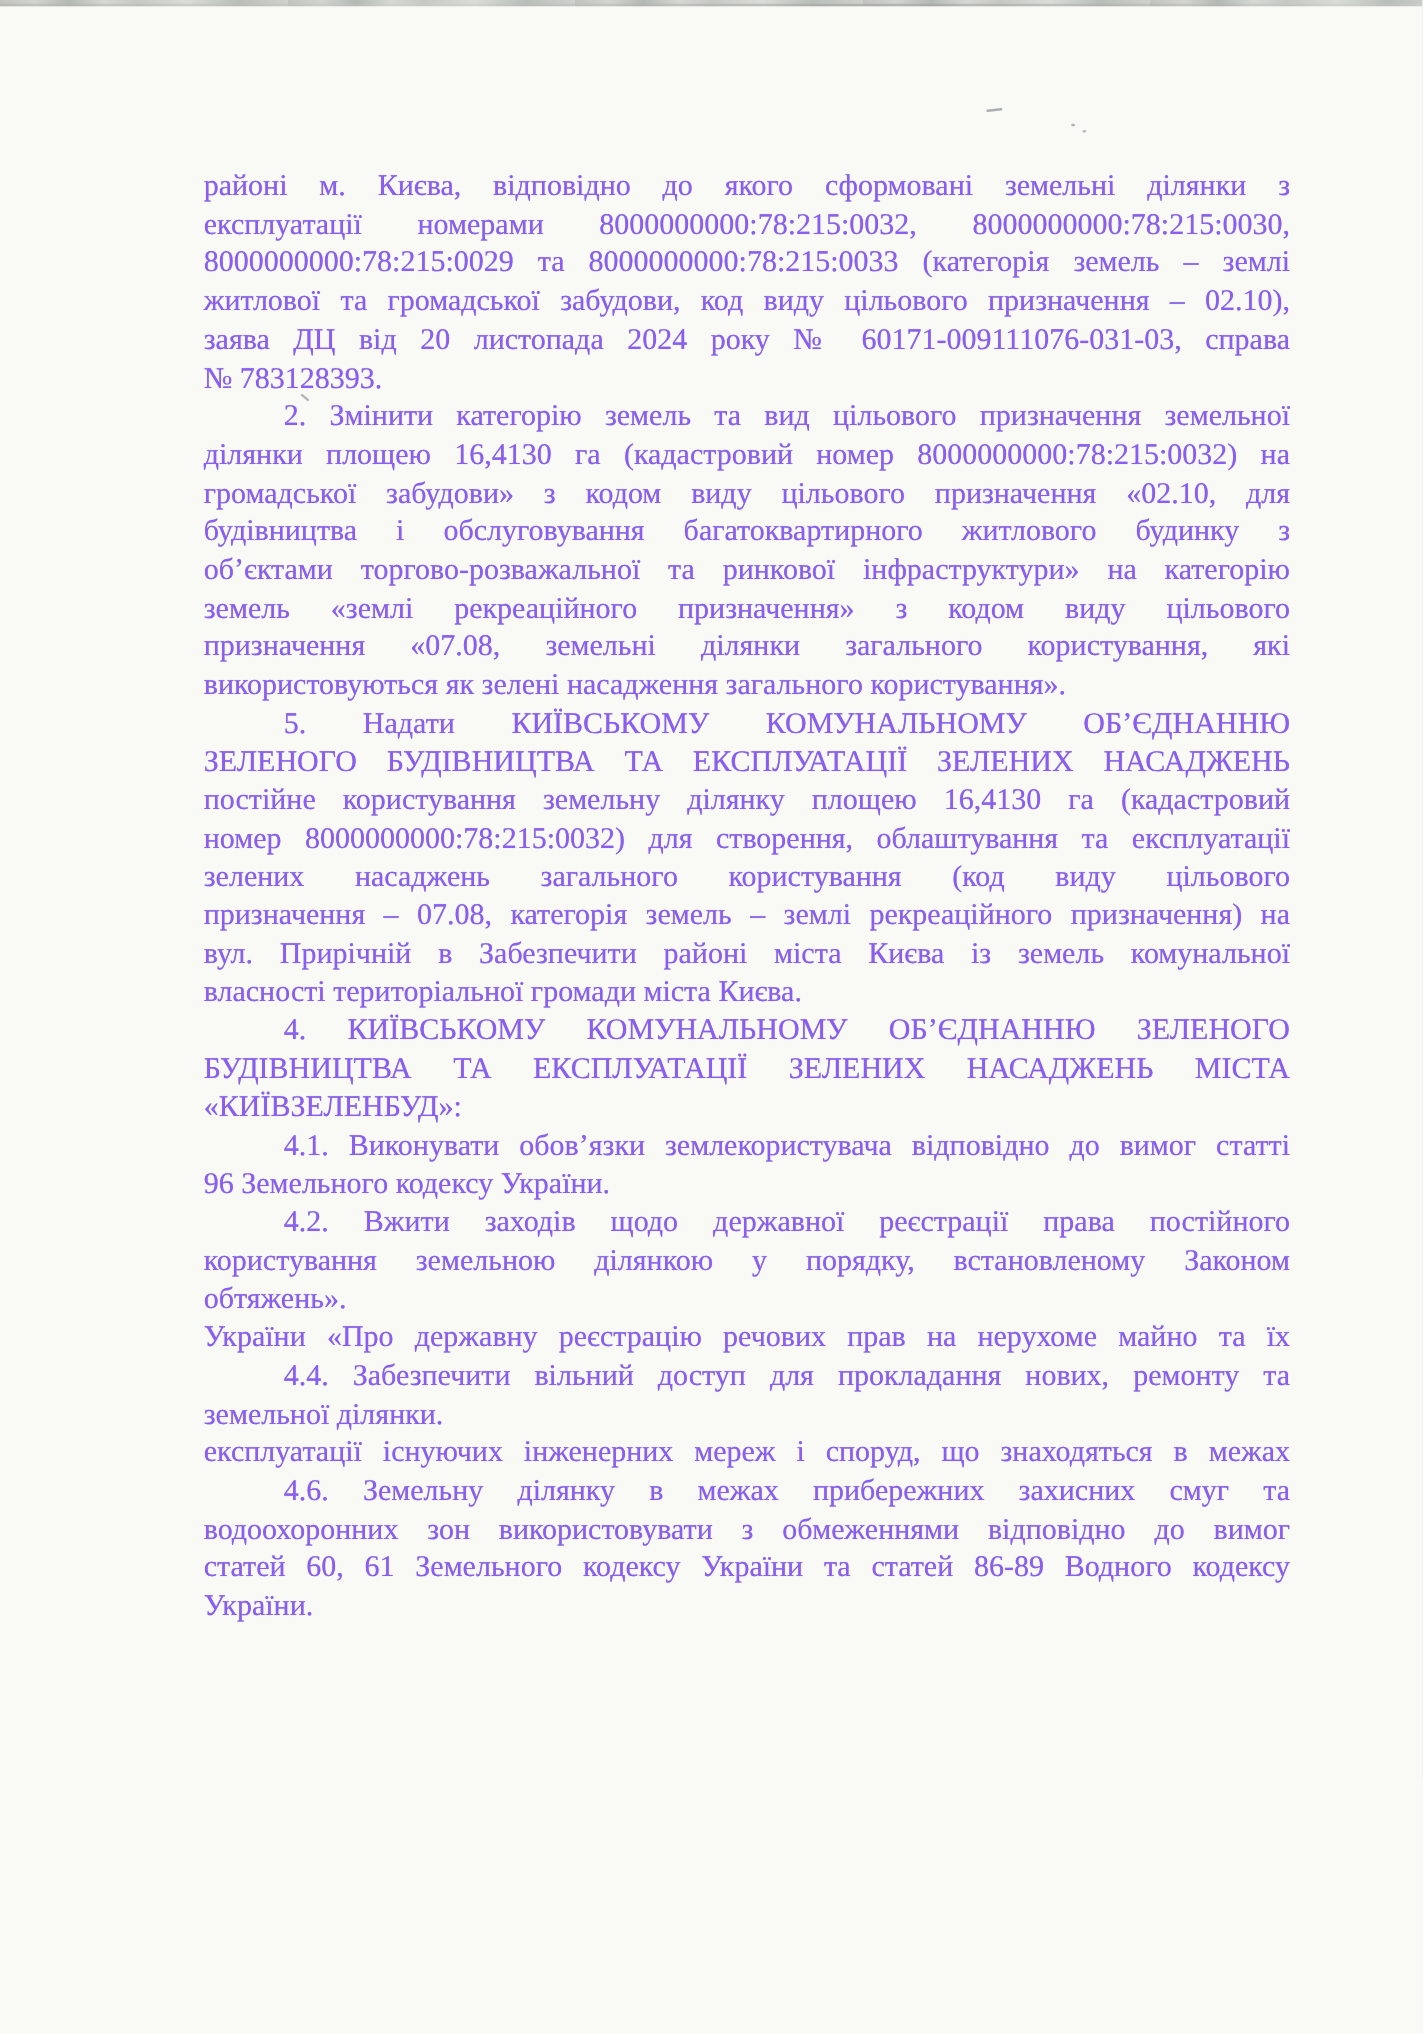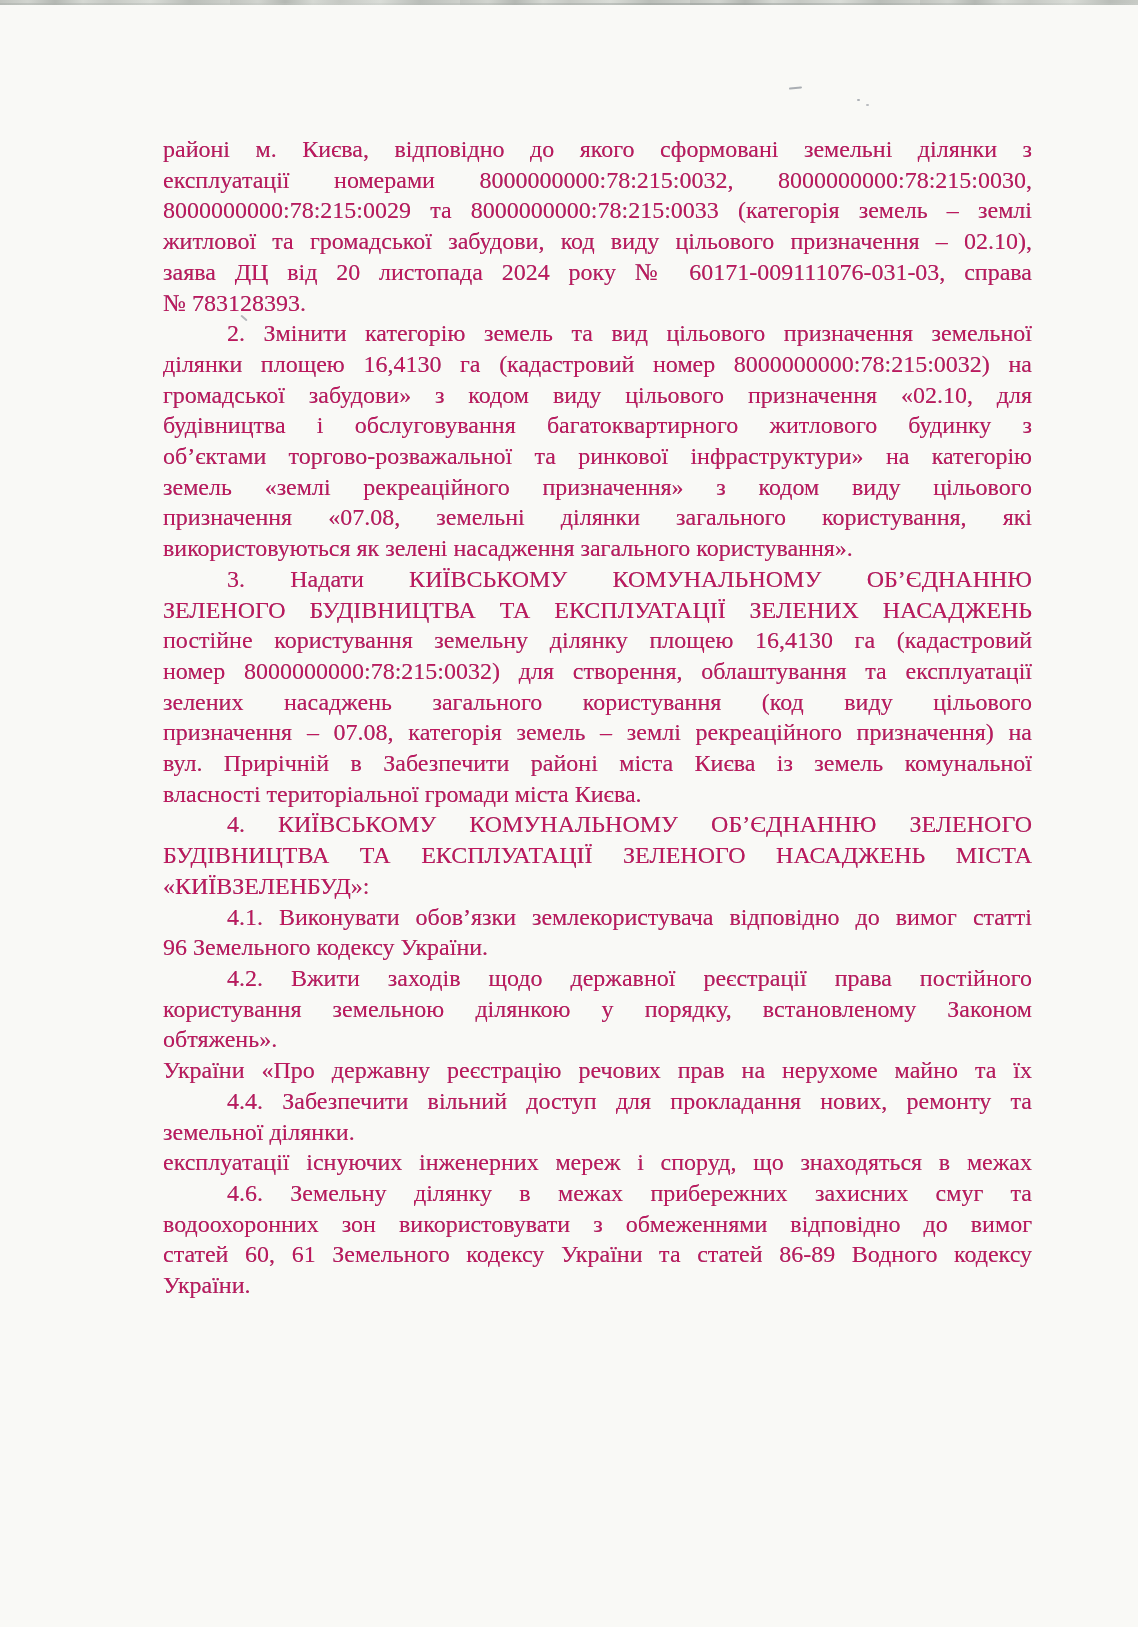--- a/index.html
+++ b/index.html
@@ -82,52 +82,52 @@
 
 <div class="page">
   <div class="scan-top-edge"></div>
   <div class="scan-top-edge2"></div>
 
   <div class="speck speck-dash"></div>
   <div class="speck speck-dot-a"></div>
   <div class="speck speck-dot-b"></div>
   <div class="speck speck-tick"></div>
 
-  <div class="text-block" style="color: #be185d;">
+  <div class="text-block" style="color: #8b5cf6;">
       <div class="para">
         <div class="line">районі м. Києва, відповідно до якого сформовані земельні ділянки з</div>
         <div class="line">експлуатації номерами 8000000000:78:215:0032, 8000000000:78:215:0030,</div>
         <div class="line">8000000000:78:215:0029 та 8000000000:78:215:0033 (категорія земель – землі</div>
         <div class="line">житлової та громадської забудови, код виду цільового призначення – 02.10),</div>
         <div class="line">заява ДЦ від 20 листопада 2024 року № 60171-009111076-031-03, справа</div>
         <div class="line last">№ 783128393.</div>
       </div>
       <div class="para">
         <div class="line indent">2. Змінити категорію земель та вид цільового призначення земельної</div>
         <div class="line">ділянки площею 16,4130 га (кадастровий номер 8000000000:78:215:0032) на</div>
         <div class="line">громадської забудови» з кодом виду цільового призначення «02.10, для</div>
         <div class="line">будівництва і обслуговування багатоквартирного житлового будинку з</div>
         <div class="line">об’єктами торгово-розважальної та ринкової інфраструктури» на категорію</div>
         <div class="line">земель «землі рекреаційного призначення» з кодом виду цільового</div>
         <div class="line">призначення «07.08, земельні ділянки загального користування, які</div>
         <div class="line last">використовуються як зелені насадження загального користування».</div>
       </div>
       <div class="para">
-        <div class="line indent">3. Надати КИЇВСЬКОМУ КОМУНАЛЬНОМУ ОБ’ЄДНАННЮ</div>
+        <div class="line indent">5. Надати КИЇВСЬКОМУ КОМУНАЛЬНОМУ ОБ’ЄДНАННЮ</div>
         <div class="line">ЗЕЛЕНОГО БУДІВНИЦТВА ТА ЕКСПЛУАТАЦІЇ ЗЕЛЕНИХ НАСАДЖЕНЬ</div>
         <div class="line">постійне користування земельну ділянку площею 16,4130 га (кадастровий</div>
         <div class="line">номер 8000000000:78:215:0032) для створення, облаштування та експлуатації</div>
         <div class="line">зелених насаджень загального користування (код виду цільового</div>
         <div class="line">призначення – 07.08, категорія земель – землі рекреаційного призначення) на</div>
         <div class="line">вул. Прирічній в Забезпечити районі міста Києва із земель комунальної</div>
         <div class="line last">власності територіальної громади міста Києва.</div>
       </div>
       <div class="para">
         <div class="line indent">4. КИЇВСЬКОМУ КОМУНАЛЬНОМУ ОБ’ЄДНАННЮ ЗЕЛЕНОГО</div>
-        <div class="line">БУДІВНИЦТВА ТА ЕКСПЛУАТАЦІЇ ЗЕЛЕНОГО НАСАДЖЕНЬ МІСТА</div>
+        <div class="line">БУДІВНИЦТВА ТА ЕКСПЛУАТАЦІЇ ЗЕЛЕНИХ НАСАДЖЕНЬ МІСТА</div>
         <div class="line last">«КИЇВЗЕЛЕНБУД»:</div>
       </div>
       <div class="para">
         <div class="line indent">4.1. Виконувати обов’язки землекористувача відповідно до вимог статті</div>
         <div class="line last">96 Земельного кодексу України.</div>
       </div>
       <div class="para">
         <div class="line indent">4.2. Вжити заходів щодо державної реєстрації права постійного</div>
         <div class="line">користування земельною ділянкою у порядку, встановленому Законом</div>
         <div class="line last">обтяжень».</div>

